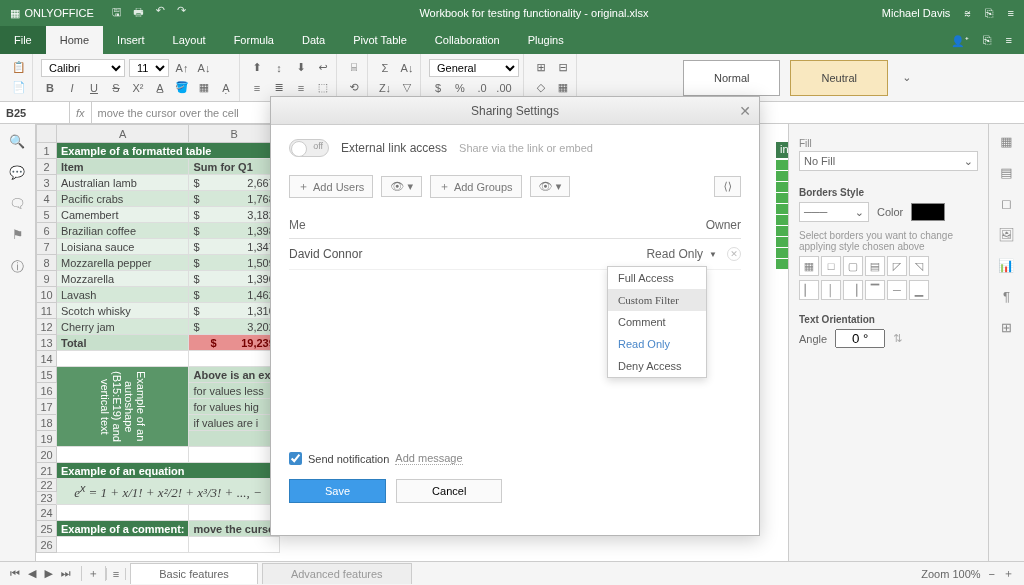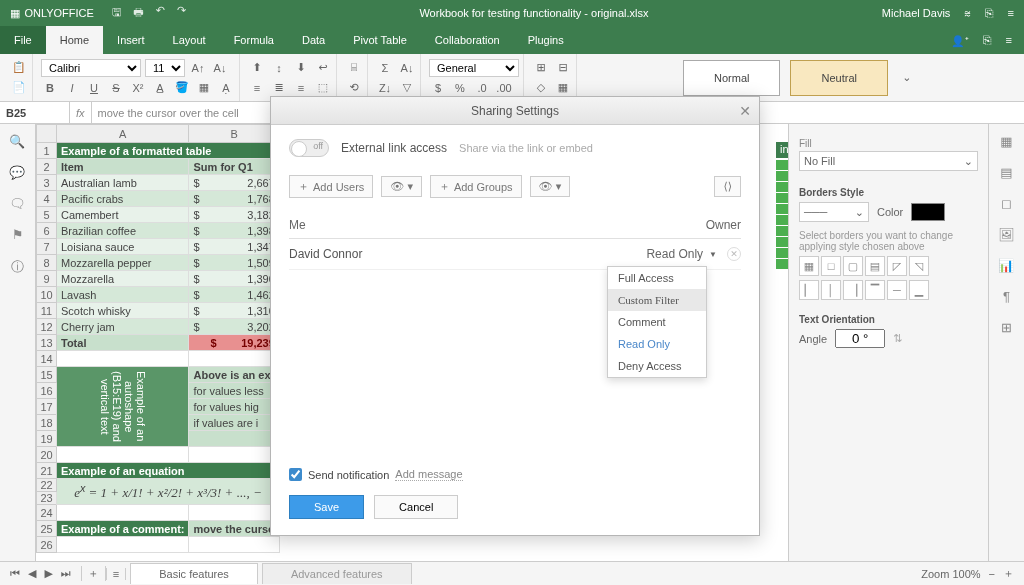--- a/index.html
+++ b/index.html
@@ -91,26 +91,26 @@
 .user-table .urow { display: flex; justify-content: space-between; padding: 8px 0; border-bottom: 1px solid #f0f0f0; align-items: center; }
 .user-table .perm { color: #666; cursor: pointer; display:flex; align-items:center; gap:6px; }
 .user-table .perm .caret { font-size: 8px; }
 .user-table .remove { color: #bbb; border:1px solid #ddd; border-radius:50%; width:14px; height:14px; display:inline-flex; align-items:center; justify-content:center; font-size:9px; margin-left:10px; cursor:pointer; }
 
 .dropdown { position: absolute; left: 607px; top: 266px; width: 100px; background: #fff; border: 1px solid #ccc; box-shadow: 0 3px 8px rgba(0,0,0,.15); font-size: 11px; }
 .dropdown .ditem { padding: 5px 10px; cursor: pointer; color: #555; }
 .dropdown .ditem.hover { background: #e8e8e8; font-family: Liberation Serif, serif; }
 .dropdown .ditem.selected { color: #4a87c9; }
 
-.modal-footer { position: absolute; bottom: 0; left: 0; right: 0; padding: 12px 18px 16px; }
+.modal-footer { position: absolute; bottom: 16px; left: 0; right: 0; padding: 12px 18px 16px; }
 .modal-footer .opts { display: flex; align-items: center; gap: 6px; font-size: 11px; margin-bottom: 14px;}
 .modal-footer .opts input { accent-color: #3d8bcd; }
 .modal-footer .opts .addmsg { color: #888; border-bottom: 1px dotted #aaa; cursor:pointer; }
 .modal-footer .btns { display: flex; gap: 10px; }
-.modal-footer .btn { padding: 5px 24px; border: 1px solid #ccc; background: #fafafa; font-size: 11px; cursor: pointer; }
+.modal-footer .btn { padding: 5px 35px; border: 1px solid #ccc; background: #fafafa; font-size: 11px; cursor: pointer; }
 .modal-footer .btn.primary { background: #3d9be9; border-color: #2d7fc0; color: #fff; }
 
 .sparkbar { display:inline-block; height:10px; background: linear-gradient(90deg,#4caf50 70%, #ffb300 30%); width: 40px; }
 </style>
 </head>
 <body>
 
 <div class="titlebar">
   <span class="logo">▦ <span>ONLYOFFICE</span></span>
   <div class="qat">
@@ -145,21 +145,21 @@
   </div>
 </div>
 
 <div class="toolbar">
   <div class="grp">
     <span class="btn">📋</span>
     <span class="btn">📄</span>
   </div>
   <div class="grp">
     <div class="row">
-      <select style="width:100px"><option>Calibri</option></select>
+      <select style="width:84px"><option>Calibri</option></select>
       <select style="width:40px"><option>11</option></select>
       <span class="btn">A↑</span>
       <span class="btn">A↓</span>
     </div>
     <div class="row">
       <span class="btn">
           <b>B</b>
         </span>
       <span class="btn">
           <i>I</i>

